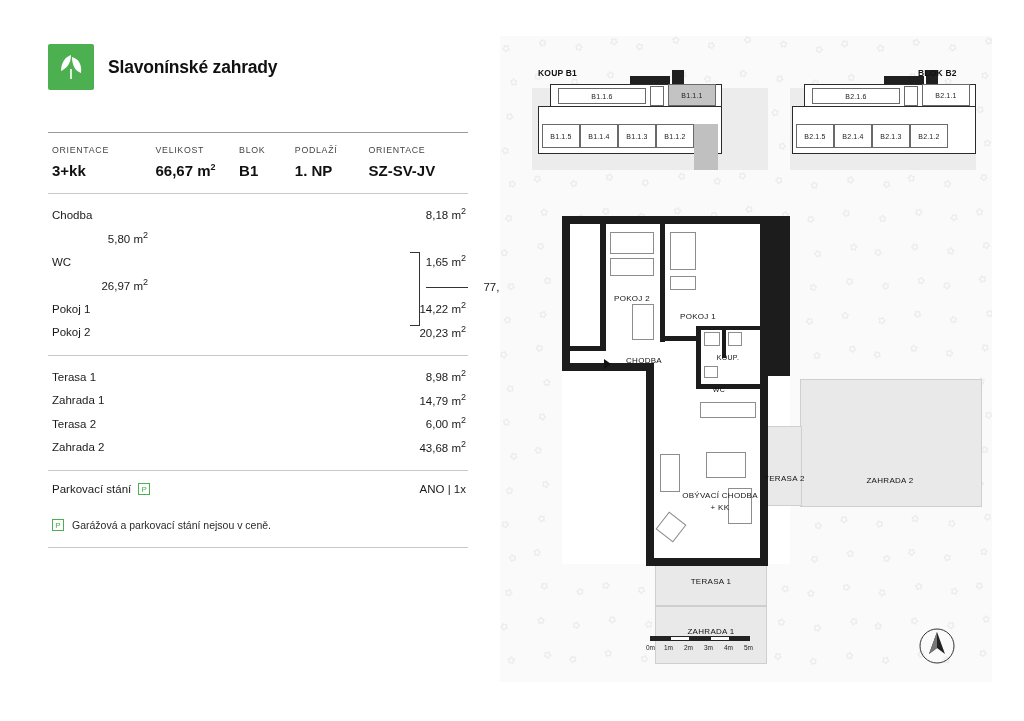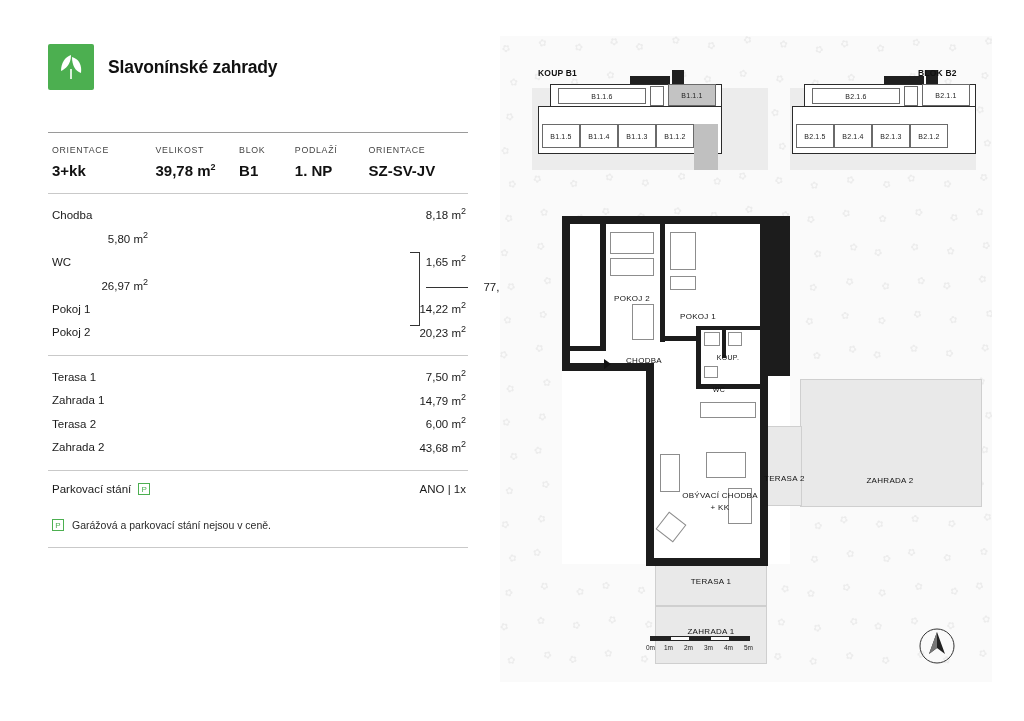--- a/index.html
+++ b/index.html
@@ -276,21 +276,21 @@
 
     <hr class="hr hr-dark">
 
     <div class="summary">
       <div class="summary-col sc-1">
         <div class="cap">ORIENTACE</div>
         <div class="val">3+kk</div>
       </div>
       <div class="summary-col sc-2">
         <div class="cap">VELIKOST</div>
-        <div class="val"><span>39,78 m</span><span class="sup">2</span></div>
+        <div class="val"><span>66,67 m</span><span class="sup">2</span></div>
       </div>
       <div class="summary-col sc-3">
         <div class="cap">BLOK</div>
         <div class="val">B1</div>
       </div>
       <div class="summary-col sc-4">
         <div class="cap">PODLAŽÍ</div>
         <div class="val">1. NP</div>
       </div>
       <div class="summary-col sc-5">
@@ -328,21 +328,21 @@
       <div class="bracket"></div>
       <div class="bracket-stem"></div>
       <div class="total-label"><span>77,05 m</span><span class="sup">2</span></div>
     </div>
 
     <hr class="hr">
 
     <div class="group-b">
       <div class="room-row">
         <div class="room-name">Terasa 1</div>
-        <div class="room-area"><span>7,50 m</span><span class="sup">2</span></div>
+        <div class="room-area"><span>8,98 m</span><span class="sup">2</span></div>
       </div>
       <div class="room-row">
         <div class="room-name">Zahrada 1</div>
         <div class="room-area"><span>14,79 m</span><span class="sup">2</span></div>
       </div>
       <div class="room-row">
         <div class="room-name">Terasa 2</div>
         <div class="room-area"><span>6,00 m</span><span class="sup">2</span></div>
       </div>
       <div class="room-row">

